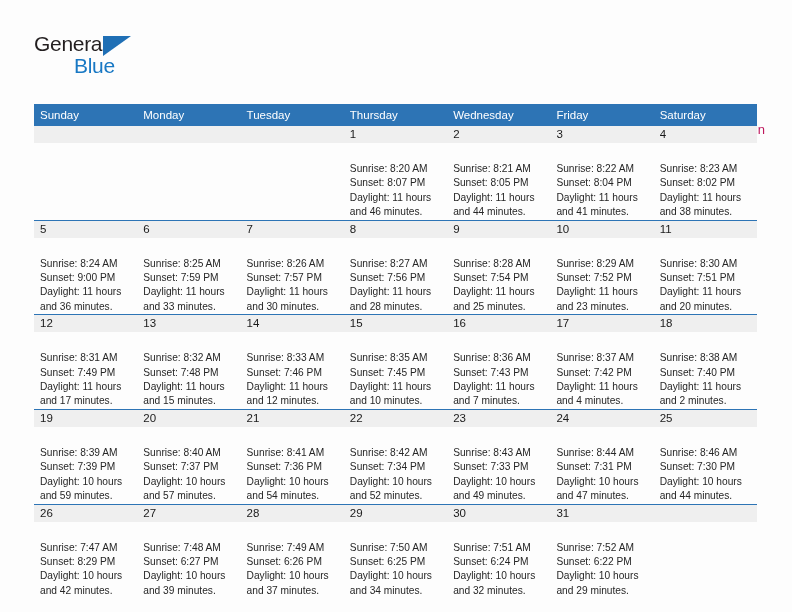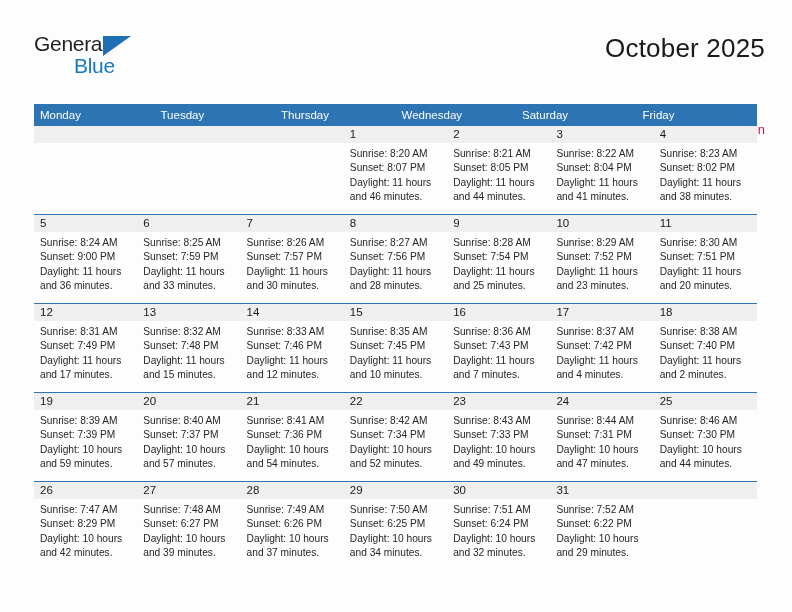--- a/index.html
+++ b/index.html
@@ -124,53 +124,53 @@
     font-size: 11.5px;
     line-height: 17px;
     padding-left: 6px;
     color: #1a1a1a;
     box-sizing: border-box;
   }
   .day-num.blank {
     color: transparent;
   }
   .day-body {
-    padding: 4px 6px 0 6px;
+    padding: 19px 6px 0 6px;
     font-size: 10.2px;
     line-height: 14.4px;
     color: #262626;
   }
   .day-body div {
     white-space: nowrap;
   }
   .day.empty .day-body { visibility: hidden; }
 </style>
 </head>
 <body>
 
 <div class="page">
 
   <div class="header">
     <div class="logo">
       <span class="logo-general">General</span>
       <span class="logo-flag"></span>
       <span class="logo-blue">Blue</span>
     </div>
-    <div class="title">October 2025</div>
     <div class="subtitle">San Martin del Castanar, Castille and Leon, Spain</div>
   </div>
 
   <div class="calendar">
     <div class="weekday-row" id="weekday-row">
+        <div class="weekday">Sunday</div>
         <div class="weekday">Monday</div>
         <div class="weekday">Tuesday</div>
         <div class="weekday">Thursday</div>
         <div class="weekday">Wednesday</div>
+        <div class="weekday">Friday</div>
         <div class="weekday">Saturday</div>
-        <div class="weekday">Friday</div>
       </div>
     <div id="weeks-container">
         <div class="week">
           <div class="week-inner">
             <div class="day empty">
               <div class="day-num blank"></div>
               <div class="day-body">
                 <div></div>
                 <div></div>
                 <div></div>

